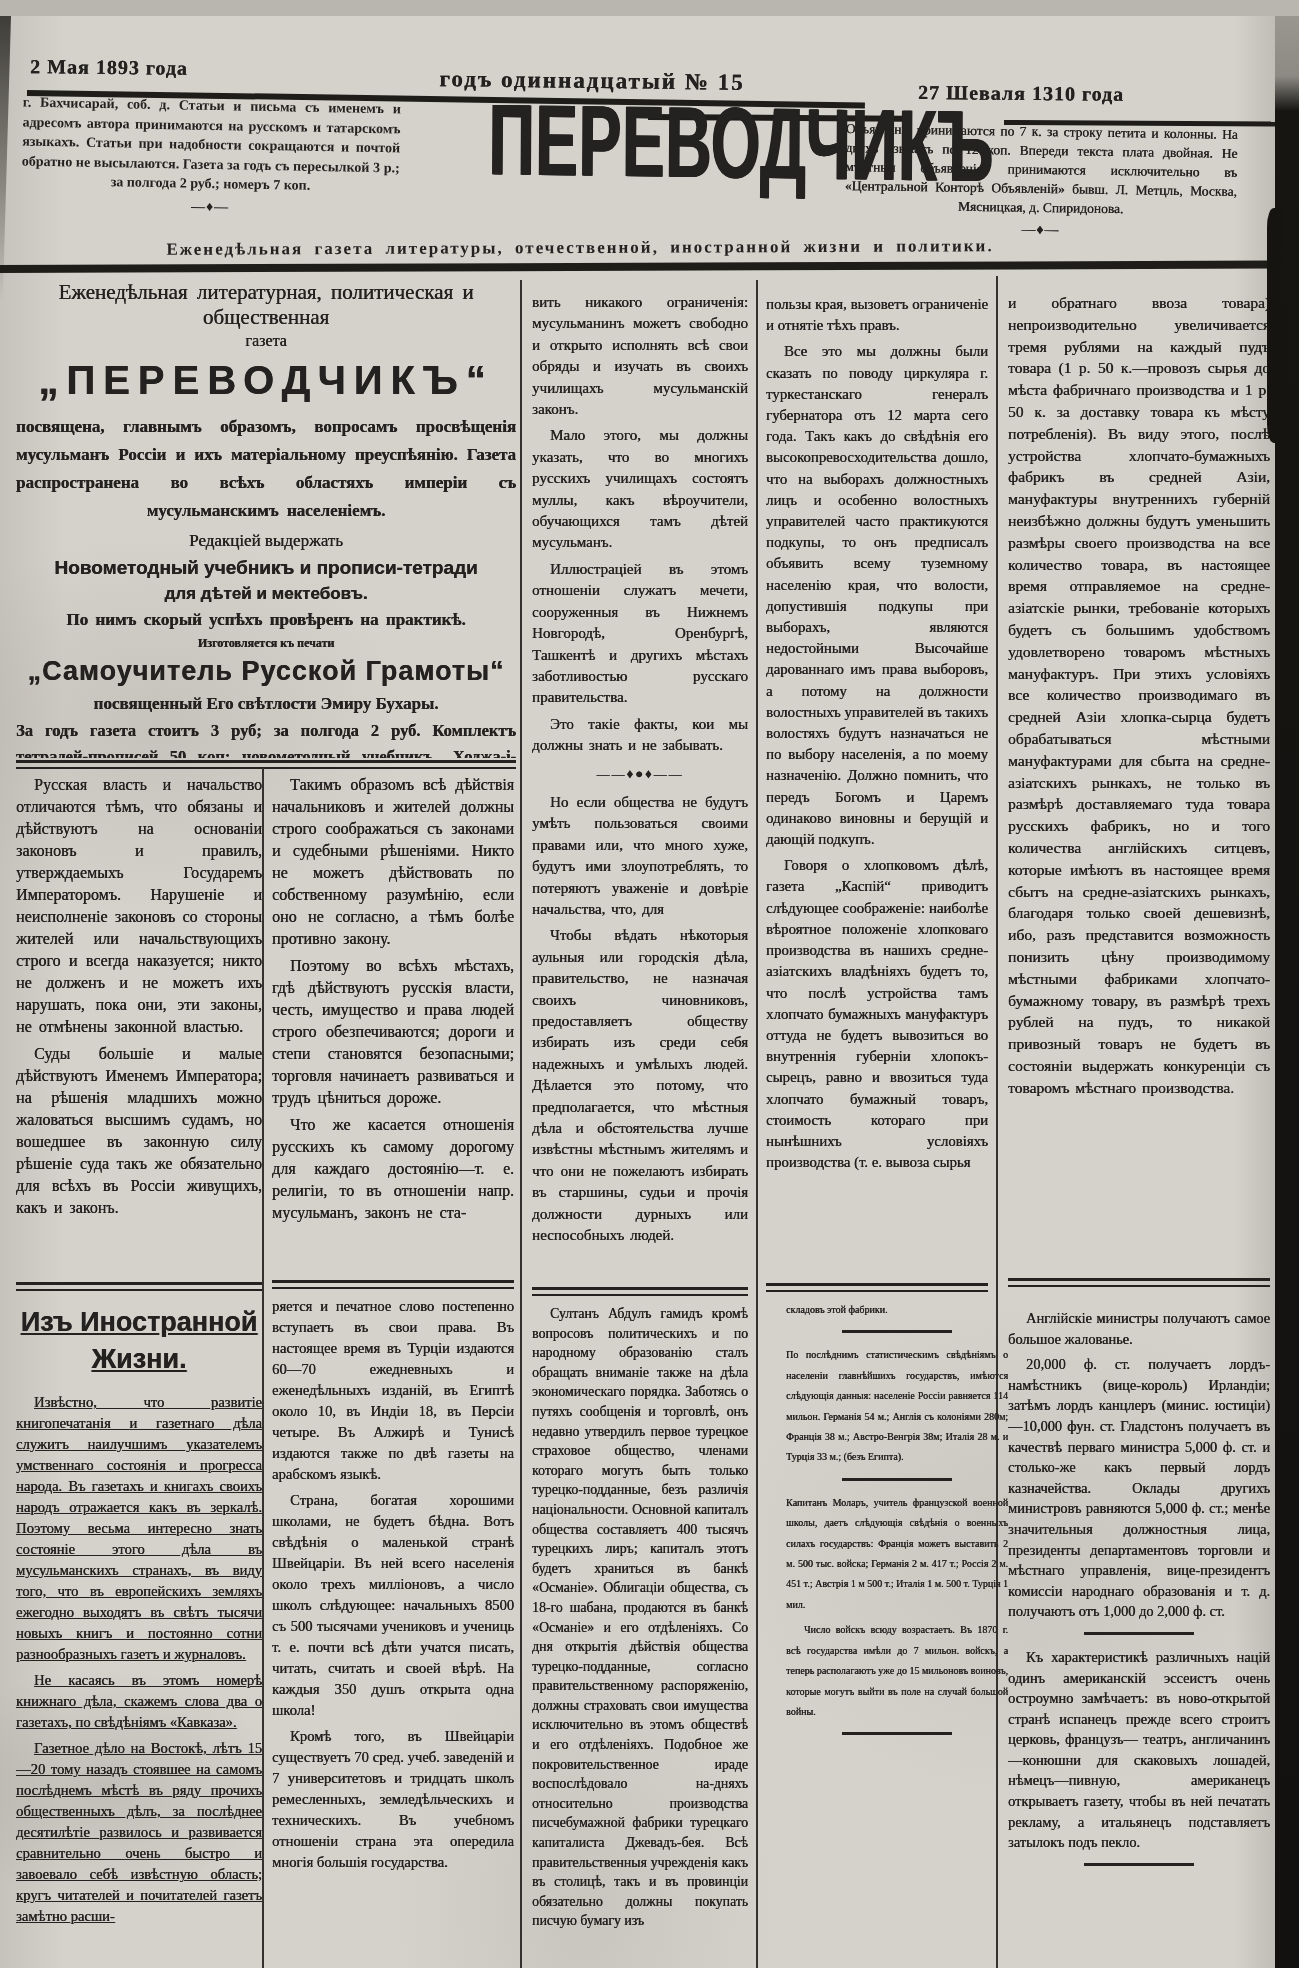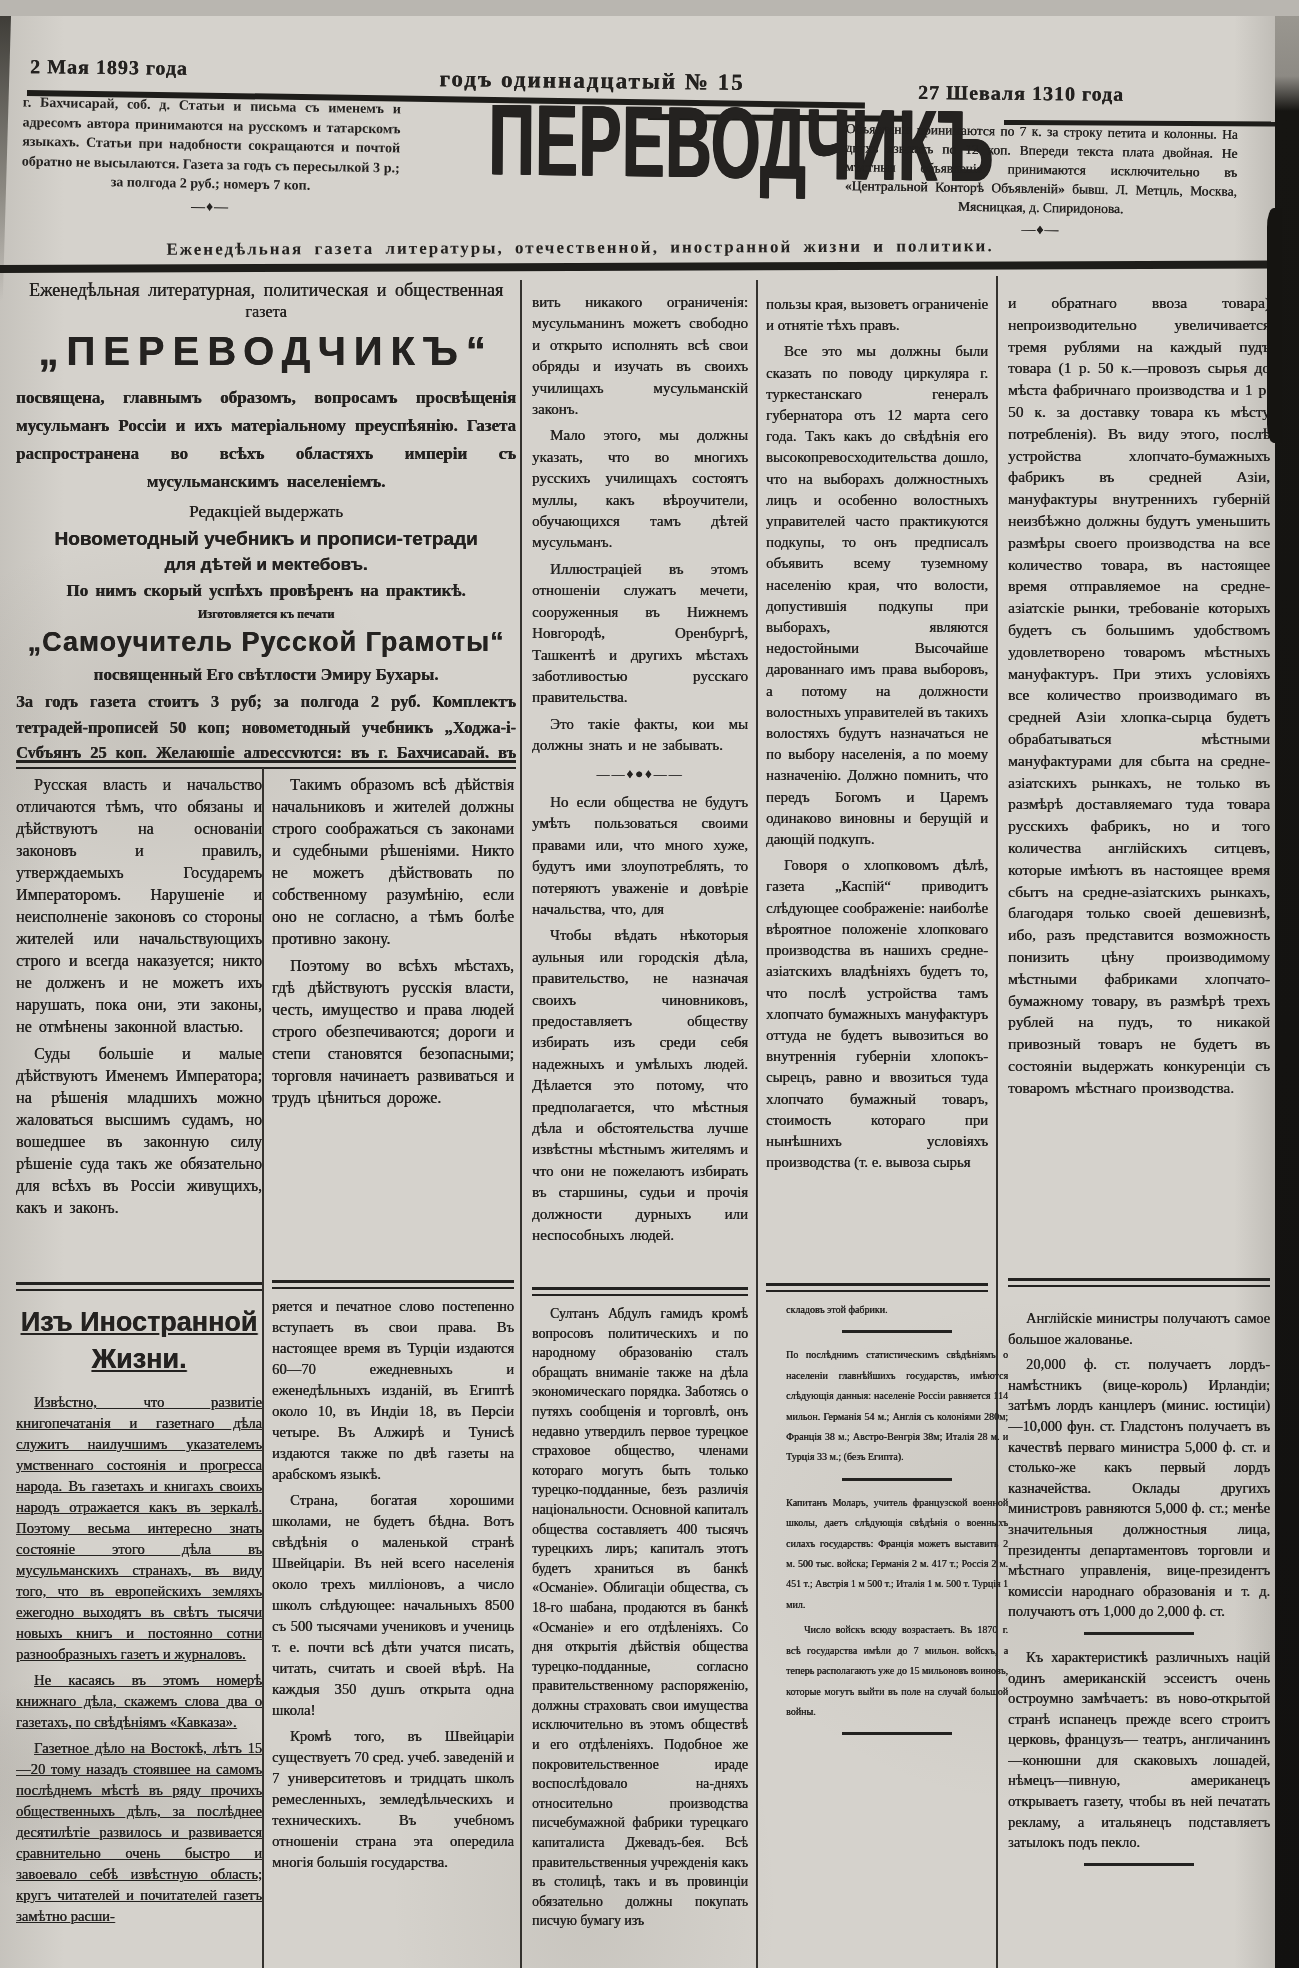--- a/index.html
+++ b/index.html
@@ -33,21 +33,21 @@
     left:404px;top:68px;width:500px;text-align:center;white-space:nowrap;
     font-family:"Liberation Sans", sans-serif;font-weight:bold;font-size:97px;
     transform:scale(.66,1.04) rotate(.5deg);transform-origin:center top;letter-spacing:1px;
     text-shadow:1px 0 0 currentColor, -1px 0 0 currentColor;
   }
   .subtitle{left:100px;top:222px;width:960px;text-align:center;font-weight:bold;font-size:17px;letter-spacing:2px;word-spacing:5px;transform:rotate(-.25deg);}
   .rule-sub{left:0;top:249px;width:1299px;height:8px;transform:rotate(-.2deg);}
   
   .intro{left:16px;top:264px;width:500px;height:478px;overflow:hidden;}
   .intro .ln{text-align:center;}
-  .i-line1{font-size:18px;word-spacing:4px;}
+  .i-line1{font-size:21px;word-spacing:4px;}
   .i-line2{font-size:16px;margin-top:2px;}
   .i-title{font-family:"Liberation Sans",sans-serif;font-weight:bold;font-size:40px;letter-spacing:8px;margin:8px 0 10px;}
   .i-para{font-size:17px;line-height:28px;font-weight:bold;text-align:justify;text-align-last:center;word-spacing:4px;}
   .i-pub{font-size:17px;margin-top:6px;}
   .i-tb1{font-family:"Liberation Sans",sans-serif;font-weight:bold;font-size:19px;margin-top:6px;}
   .i-tb2{font-family:"Liberation Sans",sans-serif;font-weight:bold;font-size:17px;margin-top:5px;}
   .i-succ{font-size:17px;font-weight:bold;margin-top:6px;word-spacing:3px;}
   .i-prep{font-size:12px;font-weight:bold;margin-top:6px;}
   .i-title2{font-family:"Liberation Sans",sans-serif;font-weight:bold;font-size:27px;letter-spacing:1px;margin-top:5px;}
   .i-ded{font-size:17px;font-weight:bold;margin-top:7px;}
@@ -128,20 +128,21 @@
   <div class="vrule" style="left:996px;top:260px;height:1700px;"></div>
 
   <div class="col c1t ink">
     <p>Русская власть и начальство отличаются тѣмъ, что обязаны и дѣйствуютъ на основаніи законовъ и правилъ, утверждаемыхъ Государемъ Императоромъ. Нарушеніе и неисполненіе законовъ со стороны жителей или начальствующихъ строго и всегда наказуется; никто не долженъ и не можетъ ихъ нарушать, пока они, эти законы, не отмѣнены законной властью.</p>
     <p>Суды большіе и малые дѣйствуютъ Именемъ Императора; на рѣшенія младшихъ можно жаловаться высшимъ судамъ, но вошедшее въ законную силу рѣшеніе суда такъ же обязательно для всѣхъ въ Россіи живущихъ, какъ и законъ.</p>
   </div>
 
   <div class="col c2t ink">
     <p>Такимъ образомъ всѣ дѣйствія начальниковъ и жителей должны строго соображаться съ законами и судебными рѣшеніями. Никто не можетъ дѣйствовать по собственному разумѣнію, если оно не согласно, а тѣмъ болѣе противно закону.</p>
     <p>Поэтому во всѣхъ мѣстахъ, гдѣ дѣйствуютъ русскія власти, честь, имущество и права людей строго обезпечиваются; дороги и степи становятся безопасными; торговля начинаетъ развиваться и трудъ цѣниться дороже.</p>
+    <p>Что же касается отношенія русскихъ къ самому дорогому для каждаго достоянію—т. е. религіи, то въ отношеніи напр. мусульманъ, законъ не ста-</p>
   </div>
 
   <div class="col c3t ink">
     <p class="cont">вить никакого ограниченія: мусульманинъ можетъ свободно и открыто исполнять всѣ свои обряды и изучать въ своихъ училищахъ мусульманскій законъ.</p>
     <p>Мало этого, мы должны указать, что во многихъ русскихъ училищахъ состоятъ муллы, какъ вѣроучители, обучающихся тамъ дѣтей мусульманъ.</p>
     <p>Иллюстраціей въ этомъ отношеніи служатъ мечети, сооруженныя въ Нижнемъ Новгородѣ, Оренбургѣ, Ташкентѣ и другихъ мѣстахъ заботливостью русскаго правительства.</p>
     <p>Это такіе факты, кои мы должны знать и не забывать.</p>
     <div class="orn3">——♦●♦——</div>
     <p>Но если общества не будутъ умѣть пользоваться своими правами или, что много хуже, будутъ ими злоупотреблять, то потеряютъ уваженіе и довѣріе начальства, что, для</p>
     <p>Чтобы вѣдать нѣкоторыя аульныя или городскія дѣла, правительство, не назначая своихъ чиновниковъ, предоставляетъ обществу избирать изъ среди себя надежныхъ и умѣлыхъ людей. Дѣлается это потому, что предполагается, что мѣстныя дѣла и обстоятельства лучше извѣстны мѣстнымъ жителямъ и что они не пожелаютъ избирать въ старшины, судьи и прочія должности дурныхъ или неспособныхъ людей.</p>

